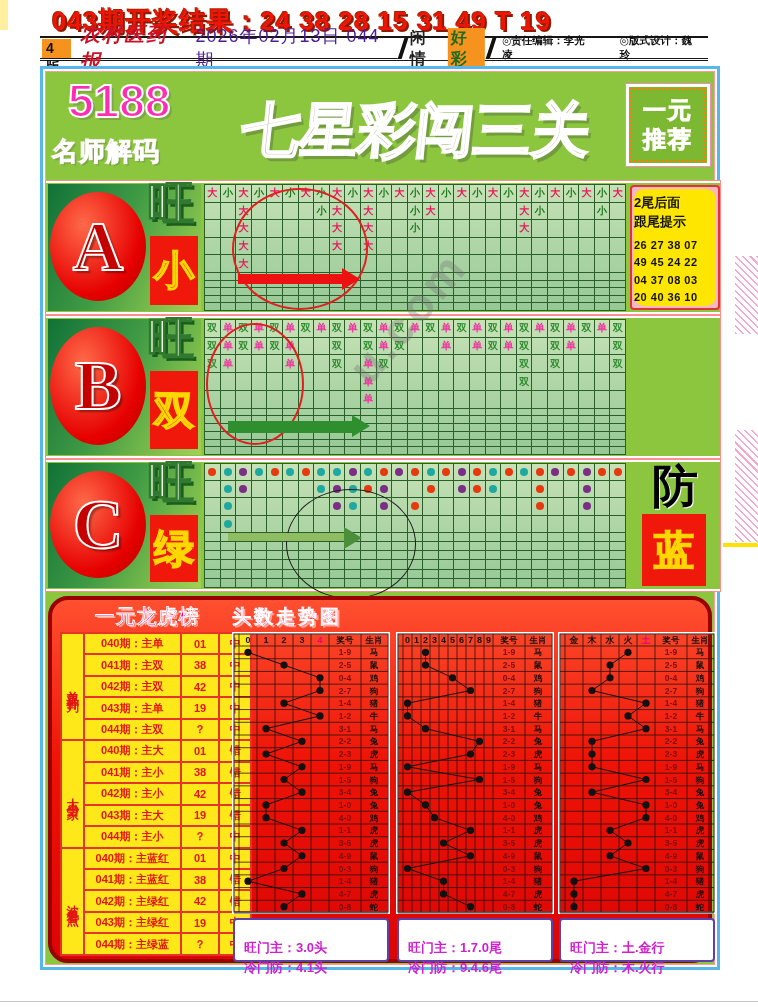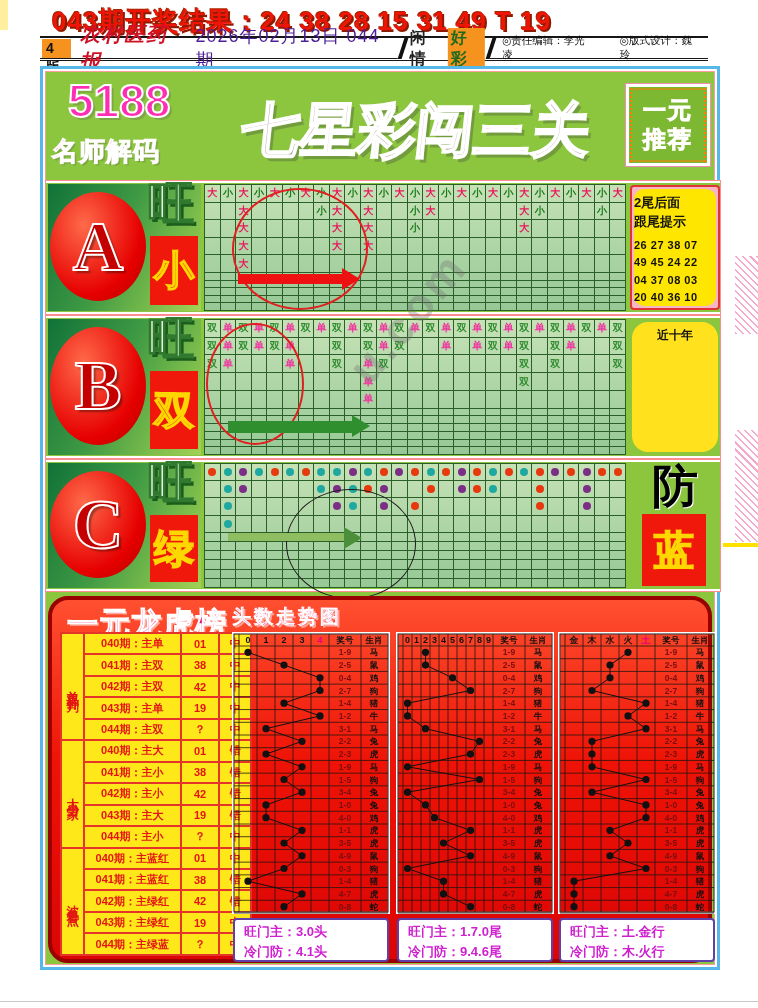--- a/index.html
+++ b/index.html
@@ -14,21 +14,21 @@
   
   .masthead{position:absolute;left:40px;top:36px;width:668px;height:25px;background:#fff;
     border-top:2px solid #161616;border-bottom:3px double #161616;display:flex;align-items:center;gap:9px;padding:0 2px;box-sizing:border-box}
   .page-badge{background:#f6921e;color:#111;font-weight:bold;font-size:14px;padding:0 4px;line-height:19px;height:19px}
   .paper-name{color:#cf1126;font-size:20px;font-weight:900;font-style:italic;letter-spacing:2px;
     font-family:"Liberation Serif","DejaVu Serif",serif}
   .date-issue{font-size:18px;font-weight:normal;color:#4c1d95;letter-spacing:1px}
   .tab{display:inline-flex;transform:skewX(-18deg);border-left:4px solid #111;border-right:4px solid #111;background:#fff;padding:0 5px;height:21px;align-items:center}
   .tab-a{transform:skewX(18deg);font-weight:900;font-size:16px;color:#222;letter-spacing:2px}
   .tab-b{transform:skewX(18deg);background:#f6921e;color:#1e6b1e;font-weight:900;font-size:16px;padding:0 3px;margin-left:3px}
-  .credits{margin-left:auto;font-size:10.5px;color:#111;display:flex;gap:28px;padding-right:4px;font-weight:normal}
+  .credits{margin-left:auto;font-size:10.5px;color:#111;display:flex;gap:28px;padding-right:4px;font-weight:bold}
 
   
   .frame{position:absolute;left:40px;top:66px;width:680px;height:904px;background:#8cc63f;
     border:3px solid #56b8e9;box-sizing:border-box;
     box-shadow:inset 0 0 0 2px #ffffff,inset 0 0 0 3px #ff9c9c}
 
   
   .banner{position:absolute;left:3px;top:3px;width:668px;height:108px}
   .code5188{position:absolute;left:22px;top:2px;font-size:46px;font-weight:900;color:#ff2cb4;
     -webkit-text-stroke:2px #fff;text-shadow:3px 3px 0 rgba(80,80,80,.25)}
@@ -88,37 +88,37 @@
     text-align:center;font-size:12px;font-weight:bold;color:#111;padding-top:5px}
   .fang{position:absolute;left:0;width:90px;top:-8px;text-align:center;font-size:46px;font-weight:900;color:#000;
     text-shadow:1px 1px 0 #fff}
   .lan-box{position:absolute;left:12px;top:50px;width:64px;height:72px;background:#f0180a;
     display:flex;align-items:center;justify-content:center;font-size:40px;font-weight:900;
     color:#1a3a9e;-webkit-text-stroke:1.5px #ffd700}
 
   
   .redbox{position:absolute;left:5px;top:527px;width:664px;height:367px;border-radius:20px;
     background:linear-gradient(180deg,#ff5030,#ee1306 45%,#dc0505);border:4px solid #990000;box-sizing:border-box}
-  .dragon-title{position:absolute;left:10px;top:3px;width:170px;text-align:center;font-size:31px;font-weight:700;
+  .dragon-title{position:absolute;left:10px;top:3px;width:170px;text-align:center;font-size:20px;font-weight:400;
     color:#e6007e;-webkit-text-stroke:1px #fff;text-shadow:2px 2px 0 rgba(255,255,255,.55);letter-spacing:1px}
   .dragon-wrap{position:absolute;left:8px;top:32px}
   .dragon-wrap table{border-collapse:collapse;width:192px;height:324px;table-layout:fixed}
   .dragon-wrap td{border:2px solid #e5352b;background:#ffe81a;color:#e31515;font-weight:700;
     font-size:11px;text-align:center;padding:0}
   .dragon-wrap td.glabel{font-size:12.5px;font-weight:900;writing-mode:vertical-rl;text-orientation:upright;
     letter-spacing:3px;width:20px}
   .dragon-wrap td.desc{font-size:11px;letter-spacing:0}
   .chart{position:absolute;top:2px;width:158px;height:362px}
   #chart0{left:180px}#chart1{left:344px}#chart2{left:506px}
   .chart-title{position:absolute;top:2px;left:0;width:100%;font-size:19px;font-weight:900;
     color:#e6007e;-webkit-text-stroke:.5px #fff;letter-spacing:3px;text-shadow:2px 2px 0 rgba(255,255,255,.5)}
   .chart-svg{position:absolute;top:30px;left:0}
   .chart-footer{position:absolute;top:316px;left:1px;right:1px;height:44px;background:#fff;
     border:2px solid #6040a8;border-radius:4px;color:#cf1fcf;font-weight:900;font-size:13px;
-    line-height:1.55;padding:2px 0 0 9px;box-sizing:border-box}
+    line-height:1.55;padding:18px 0 0 9px;box-sizing:border-box}
 
   
   .hatch{position:absolute;background:repeating-linear-gradient(45deg,#f5aacc 0 1.5px,transparent 1.5px 5px)}
   .hatch-a{left:735px;top:256px;width:23px;height:78px}
   .hatch-b{left:735px;top:430px;width:23px;height:112px}
   .yellow-dash{position:absolute;left:723px;top:543px;width:35px;height:4px;background:#ffe100}
   .bottom-line{position:absolute;left:0;top:1001px;width:758px;height:1px;background:#c9c9c9}
   .watermark{position:absolute;left:330px;top:290px;font-size:46px;font-weight:bold;
     color:rgba(110,110,110,.32);transform:rotate(-50deg);letter-spacing:4px;pointer-events:none;z-index:50}
 </style>
@@ -765,23 +765,20 @@
           <div class="cell"></div>
           <div class="cell"></div>
           <div class="cell"></div>
           <div class="cell"></div>
         </div>
       <div class="ellipse" style="left:2px;top:4px;width:94px;height:118px"></div>
       <div class="arrow" style="left:24px;top:96px;width:142px;height:24px">
         <div class="shaft" style="background:#2f8f2f"></div>
           <div class="head" style="border-left-color:#2f8f2f"></div>
       </div>
-    </div>
-    <div class="sidebox">
-      <div class="recent-box">近十年</div>
     </div>
   </div>
 
   <div class="section" id="secC">
     <div class="panel">
       <div class="oval">
           <span class="letter">C</span>
         </div>
       <div class="wang">旺</div>
       <div class="pick">绿</div>

